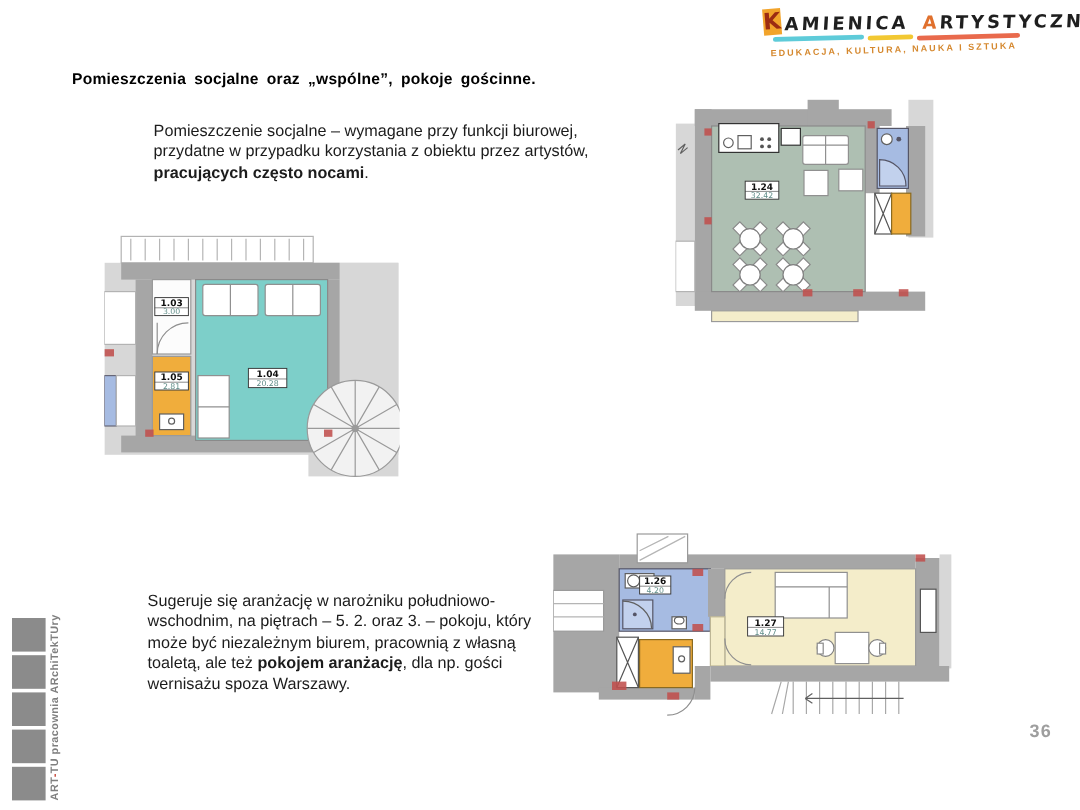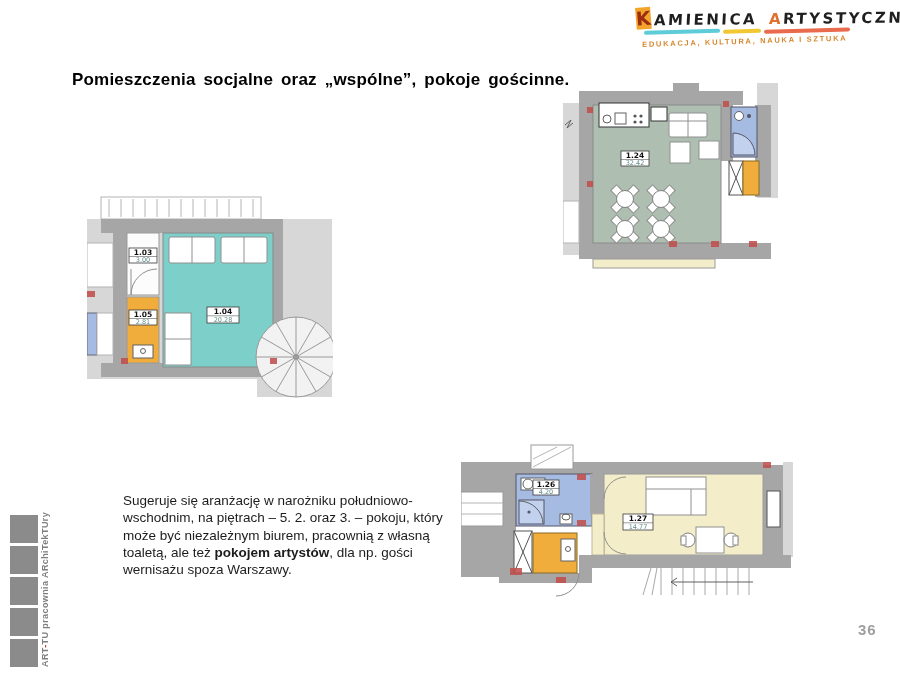--- a/index.html
+++ b/index.html
@@ -18,21 +18,21 @@
   .w2-initial{color:#e0702d;}
   .logo-underlines{display:flex;gap:3px;margin:1px 0 0 8px;}
   .ul-bar{height:4px;border-radius:2px;display:inline-block;transform:rotate(-1deg);}
   .ul-cyan{width:76px;background:#5ecbd9;}
   .ul-yellow{width:38px;background:#f2c832;}
   .ul-red{width:86px;background:#e96a4c;}
   .logo-subtitle{margin:3px 0 0 6px;font-size:7.5px;font-weight:bold;letter-spacing:1.7px;
                  color:#d5882e;transform:rotate(-1.2deg);white-space:nowrap;}
 
   
-  .heading{position:absolute;left:60px;top:58px;margin:12px;font-size:17px;font-weight:bold;
+  .heading{position:absolute;left:60px;top:58px;margin:0;font-size:13px;font-weight:bold;
            color:#000;letter-spacing:.2px;word-spacing:3px;}
   .para{position:absolute;margin:0;font-size:13.5px;line-height:1.28;color:#1c1c1c;}
   .para b{font-weight:bold;}
   .para-1{left:128px;top:100px;width:408px;}
   .para-2{left:373px;top:316px;width:438px;}
   .para-3{left:123px;top:492px;width:334px;}
 
   
   .plan{position:absolute;}
   .plan-a{left:87px;top:195px;}
@@ -63,21 +63,21 @@
 
   
   .sidebar-squares{position:absolute;left:10px;top:515px;display:flex;flex-direction:column;gap:3px;}
   .sq{width:28px;height:28px;background:#8b8b8b;}
   .sidebar-brand{position:absolute;left:40px;top:667px;transform:rotate(-90deg);transform-origin:0 0;
                  white-space:nowrap;font-size:9px;font-weight:bold;color:#7f7f7f;letter-spacing:.4px;}
   .brand-dash{color:#c0392b;}
 
   
   .pagenum{position:absolute;left:858px;top:601px;font-size:15px;font-weight:bold;
-           color:#9e9e9e;letter-spacing:1px;margin-top:20px;}
+           color:#9e9e9e;letter-spacing:1px;}
 </style>
 </head>
 <body>
 
 <div class="slide">
 
   <div class="logo">
     <div class="logo-row1">
       <span class="k-box">K</span>
       <span class="logo-word">AMIENICA</span>
@@ -86,23 +86,24 @@
     <div class="logo-underlines">
       <span class="ul-bar ul-cyan"></span>
       <span class="ul-bar ul-yellow"></span>
       <span class="ul-bar ul-red"></span>
     </div>
     <div class="logo-subtitle">EDUKACJA, KULTURA, NAUKA I SZTUKA</div>
   </div>
 
   <h1 class="heading">Pomieszczenia socjalne oraz „wspólne”,  pokoje gościnne.</h1>
 
-
-
-  <p class="para para-3"><span>Sugeruje się aranżację w narożniku południowo-wschodnim, na piętrach – 5. 2.  oraz 3. – pokoju, który może być niezależnym biurem, pracownią z własną toaletą, ale też </span><b>pokojem  artystów</b><span>, dla np. gości wernisażu spoza Warszawy.</span></p>
+  <p class="para para-1"><span>Pomieszczenie socjalne – wymagane przy funkcji biurowej, przydatne w przypadku korzystania z obiektu przez artystów, </span><b>pracujących często nocami</b><span>.</span></p>
+
+
+  <p class="para para-3"><span>Sugeruje się aranżację w narożniku południowo-wschodnim, na piętrach – 5. 2.  oraz 3. – pokoju, który może być niezależnym biurem, pracownią z własną toaletą, ale też </span><b>pokojem  aranżację</b><span>, dla np. gości wernisażu spoza Warszawy.</span></p>
 
   <svg class="plan plan-a" width="246" height="204" viewBox="0 0 246 204" role="img">
     <g>
       <rect class="floor" x="0" y="24" width="245" height="160"></rect>
       <rect class="floor" x="170" y="24" width="75" height="178"></rect>
     </g>
     <g>
       <rect class="band" x="14" y="2" width="160" height="22"></rect>
       <path class="tick" d="M22 4V22M34 4V22M46 4V22M58 4V22M70 4V22M82 4V22M94 4V22M106 4V22M118 4V22M130 4V22M142 4V22M154 4V22M166 4V22"></path>
     </g>

